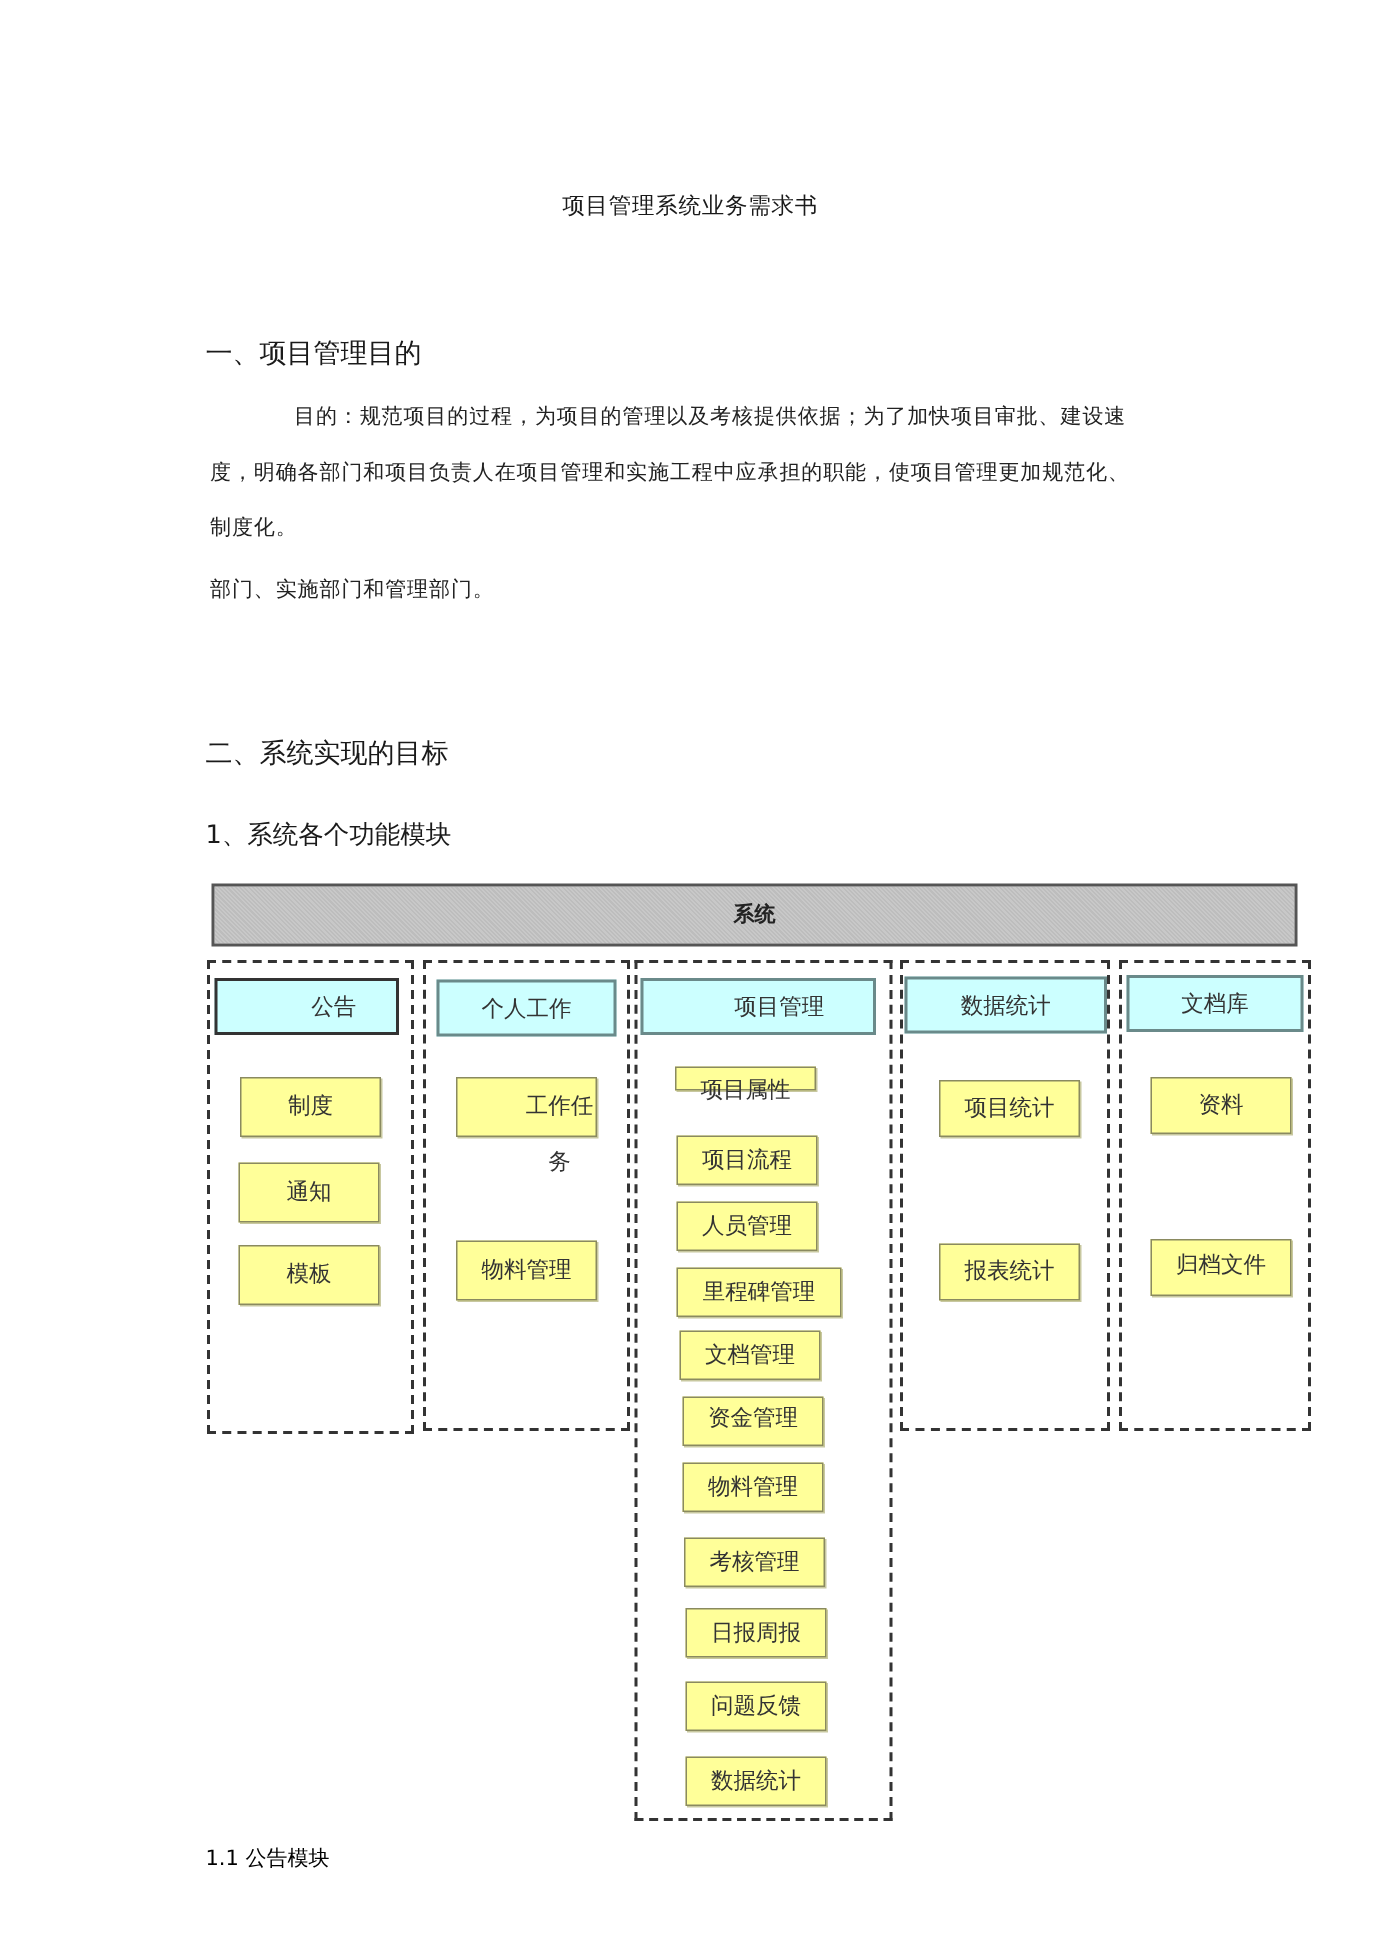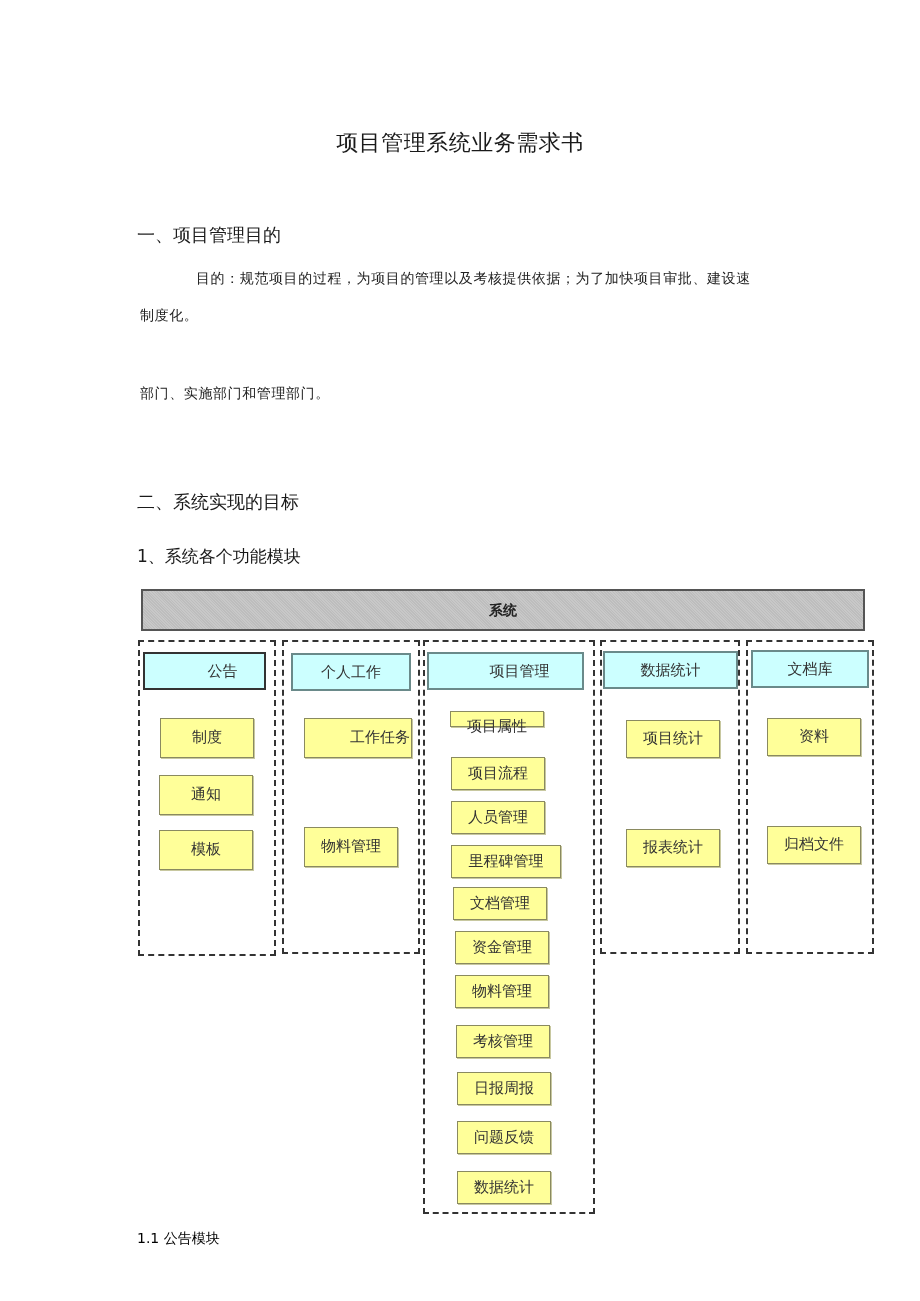--- a/index.html
+++ b/index.html
@@ -1,19 +1,19 @@
 <!DOCTYPE html>
 <html><head>
 <meta charset="utf-8">
 <style>
   html, body { margin: 0; padding: 0; background: #ffffff; }
   body { width: 920px; height: 1301px; position: relative; overflow: hidden;
          font-family: "DejaVu Sans", "Liberation Sans", sans-serif; color: #1a1a1a; }
   .abs { position: absolute; }
-  .title { left: 0; width: 920px; top: 128px; text-align: center; font-size: 22px; letter-spacing: 0.5px; }
+  .title { left: 0; width: 920px; top: 128px; text-align: center; font-size: 15px; letter-spacing: 0.5px; }
   .h1 { font-size: 18px; }
   .para { font-family: "DejaVu Serif", "Liberation Serif", serif; font-size: 14px; color: #222; line-height: 37px; width: 650px; letter-spacing: 0.6px; }
   .indent { text-indent: 56px; }
   .sys-bar { left: 141px; top: 589px; width: 724px; height: 42px;
              background: repeating-linear-gradient(45deg, #bdbdbd 0 1px, #c8c8c8 1px 2px);
              border: 2px solid #555; box-sizing: border-box; }
   .sys-label { width: 100%; text-align: center; line-height: 38px; font-weight: bold; font-size: 14px; color: #222; }
   .group { border: 2px dashed #333; box-sizing: border-box; }
   .hdr { background: #ccffff; border: 2px solid #6a8a8a; box-sizing: border-box; text-align: center;
          font-family: "DejaVu Serif", "Liberation Serif", serif; font-size: 15px; color: #333; }
@@ -25,20 +25,21 @@
 </style>
 </head>
 <body>
 
 <div class="abs title">项目管理系统业务需求书</div>
 
 <div class="abs h1" style="left:137px; top:223px;">一、项目管理目的</div>
 
 <div class="abs para" style="left:140px; top:260px;">
   <div class="indent">目的：规范项目的过程，为项目的管理以及考核提供依据；为了加快项目审批、建设速</div>
+  <div>度，明确各部门和项目负责人在项目管理和实施工程中应承担的职能，使项目管理更加规范化、</div>
   <div>制度化。</div>
 </div>
 
 <div class="abs para" style="left:140px; top:375px;">
   <div>部门、实施部门和管理部门。</div>
 </div>
 
 <div class="abs h1" style="left:137px; top:490px;">二、系统实现的目标</div>
 <div class="abs h1" style="left:137px; top:545px; font-size:17px;">1、系统各个功能模块</div>
 
@@ -47,31 +48,31 @@
 </div>
 
 <div class="abs group" style="left:138px; top:640px; width:138px; height:316px;"></div>
 <div class="abs hdr dark" style="left:143px; top:652px; width:123px; height:38px; line-height:34px;padding-left:36px;">公告</div>
 <div class="abs leaf" style="left:160px; top:718px; width:94px; height:40px; line-height:37px;">制度</div>
 <div class="abs leaf" style="left:159px; top:775px; width:94px; height:40px; line-height:37px;">通知</div>
 <div class="abs leaf" style="left:159px; top:830px; width:94px; height:40px; line-height:37px;">模板</div>
 
 <div class="abs group" style="left:282px; top:640px; width:138px; height:314px;"></div>
 <div class="abs hdr" style="left:291px; top:653px; width:120px; height:38px; line-height:34px;">个人工作</div>
-<div class="abs leaf" style="left:304px; top:718px; width:108px; height:40px; line-height:37px;padding-left:44px;">工作任务</div>
+<div class="abs leaf" style="left:304px; top:718px; width:94px; height:40px; line-height:37px;padding-left:44px;">工作任务</div>
 <div class="abs leaf" style="left:304px; top:827px; width:94px; height:40px; line-height:37px;">物料管理</div>
 
 <div class="abs group" style="left:423px; top:640px; width:172px; height:574px;"></div>
 <div class="abs hdr" style="left:427px; top:652px; width:157px; height:38px; line-height:34px;padding-left:28px;">项目管理</div>
 <div class="abs leaf" style="left:450px; top:711px; width:94px; height:16px; line-height:29px;">项目属性</div>
 <div class="abs leaf" style="left:451px; top:757px; width:94px; height:33px; line-height:30px;">项目流程</div>
 <div class="abs leaf" style="left:451px; top:801px; width:94px; height:33px; line-height:30px;">人员管理</div>
 <div class="abs leaf" style="left:451px; top:845px; width:110px; height:33px; line-height:30px;">里程碑管理</div>
 <div class="abs leaf" style="left:453px; top:887px; width:94px; height:33px; line-height:30px;">文档管理</div>
-<div class="abs leaf" style="left:455px; top:931px; width:94px; height:33px; line-height:30px;">资金管理</div>
+<div class="abs leaf" style="left:455px; top:931px; width:94px; height:33px; line-height:30px;font-family:Liberation Mono, monospace;">资金管理</div>
 <div class="abs leaf" style="left:455px; top:975px; width:94px; height:33px; line-height:30px;">物料管理</div>
 <div class="abs leaf" style="left:456px; top:1025px; width:94px; height:33px; line-height:30px;">考核管理</div>
 <div class="abs leaf" style="left:457px; top:1072px; width:94px; height:33px; line-height:30px;">日报周报</div>
 <div class="abs leaf" style="left:457px; top:1121px; width:94px; height:33px; line-height:30px;">问题反馈</div>
 <div class="abs leaf" style="left:457px; top:1171px; width:94px; height:33px; line-height:30px;">数据统计</div>
 
 <div class="abs group" style="left:600px; top:640px; width:140px; height:314px;"></div>
 <div class="abs hdr" style="left:603px; top:651px; width:135px; height:38px; line-height:34px;">数据统计</div>
 <div class="abs leaf" style="left:626px; top:720px; width:94px; height:38px; line-height:35px;">项目统计</div>
 <div class="abs leaf" style="left:626px; top:829px; width:94px; height:38px; line-height:35px;">报表统计</div>

